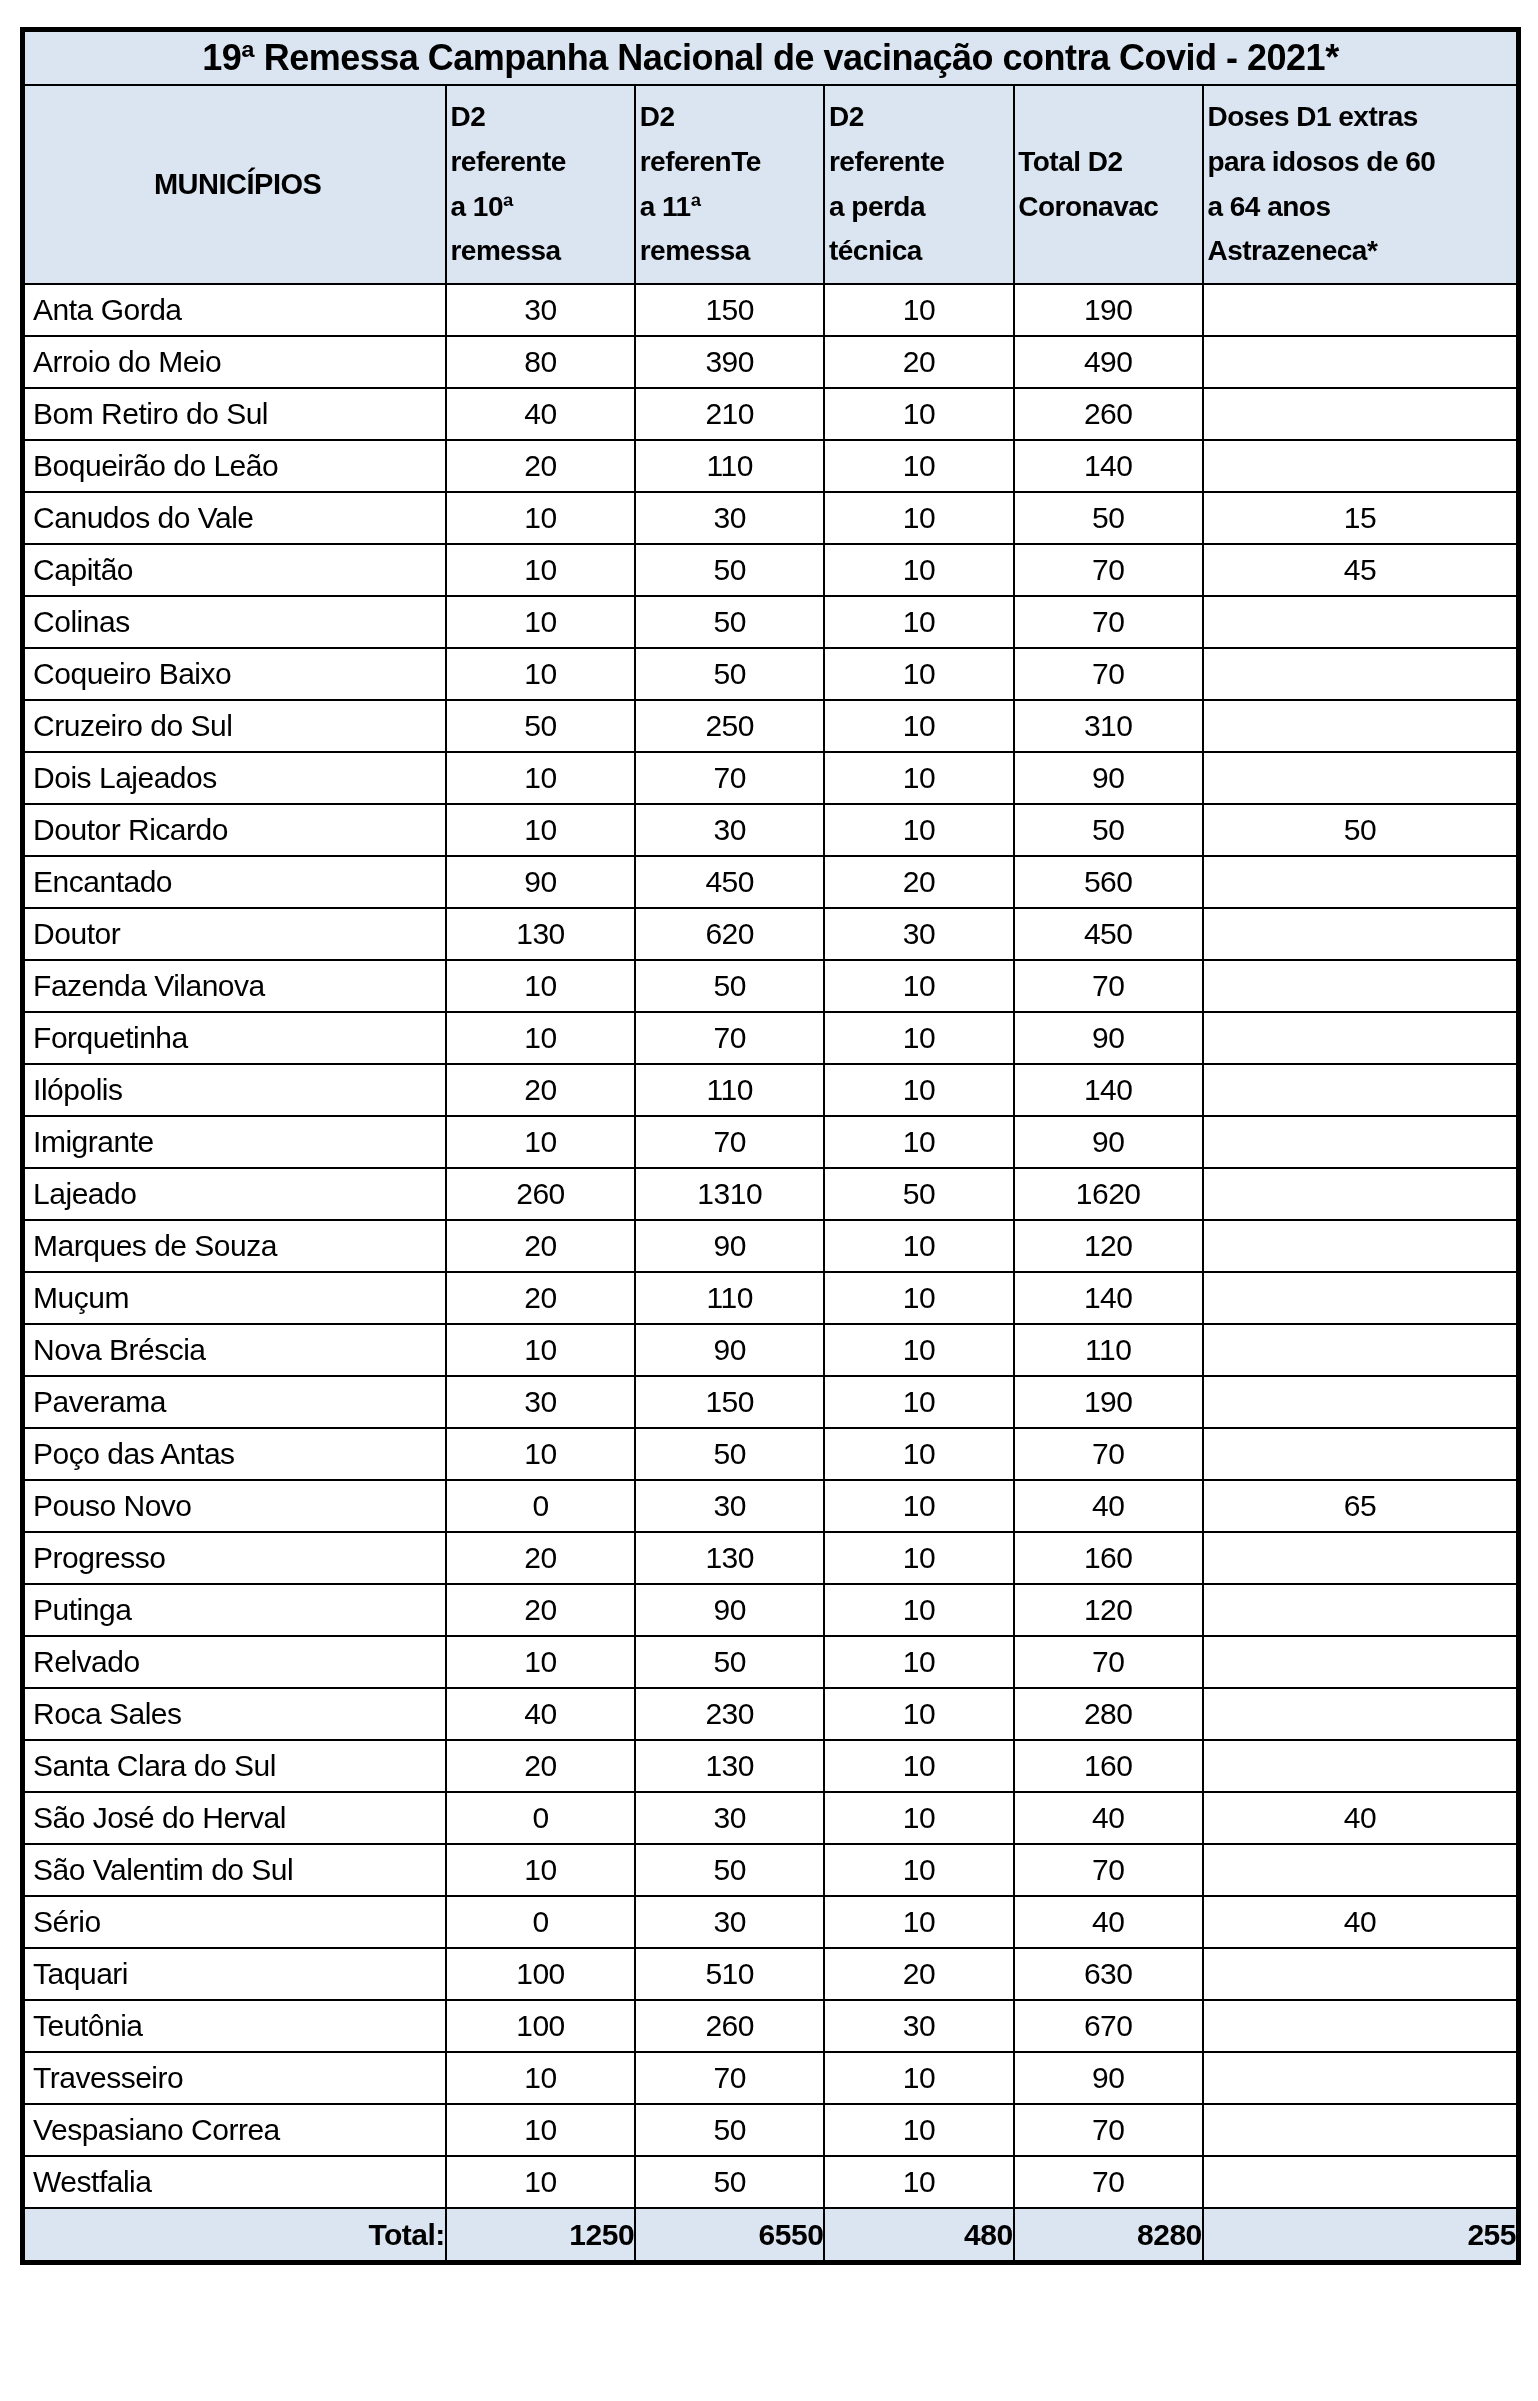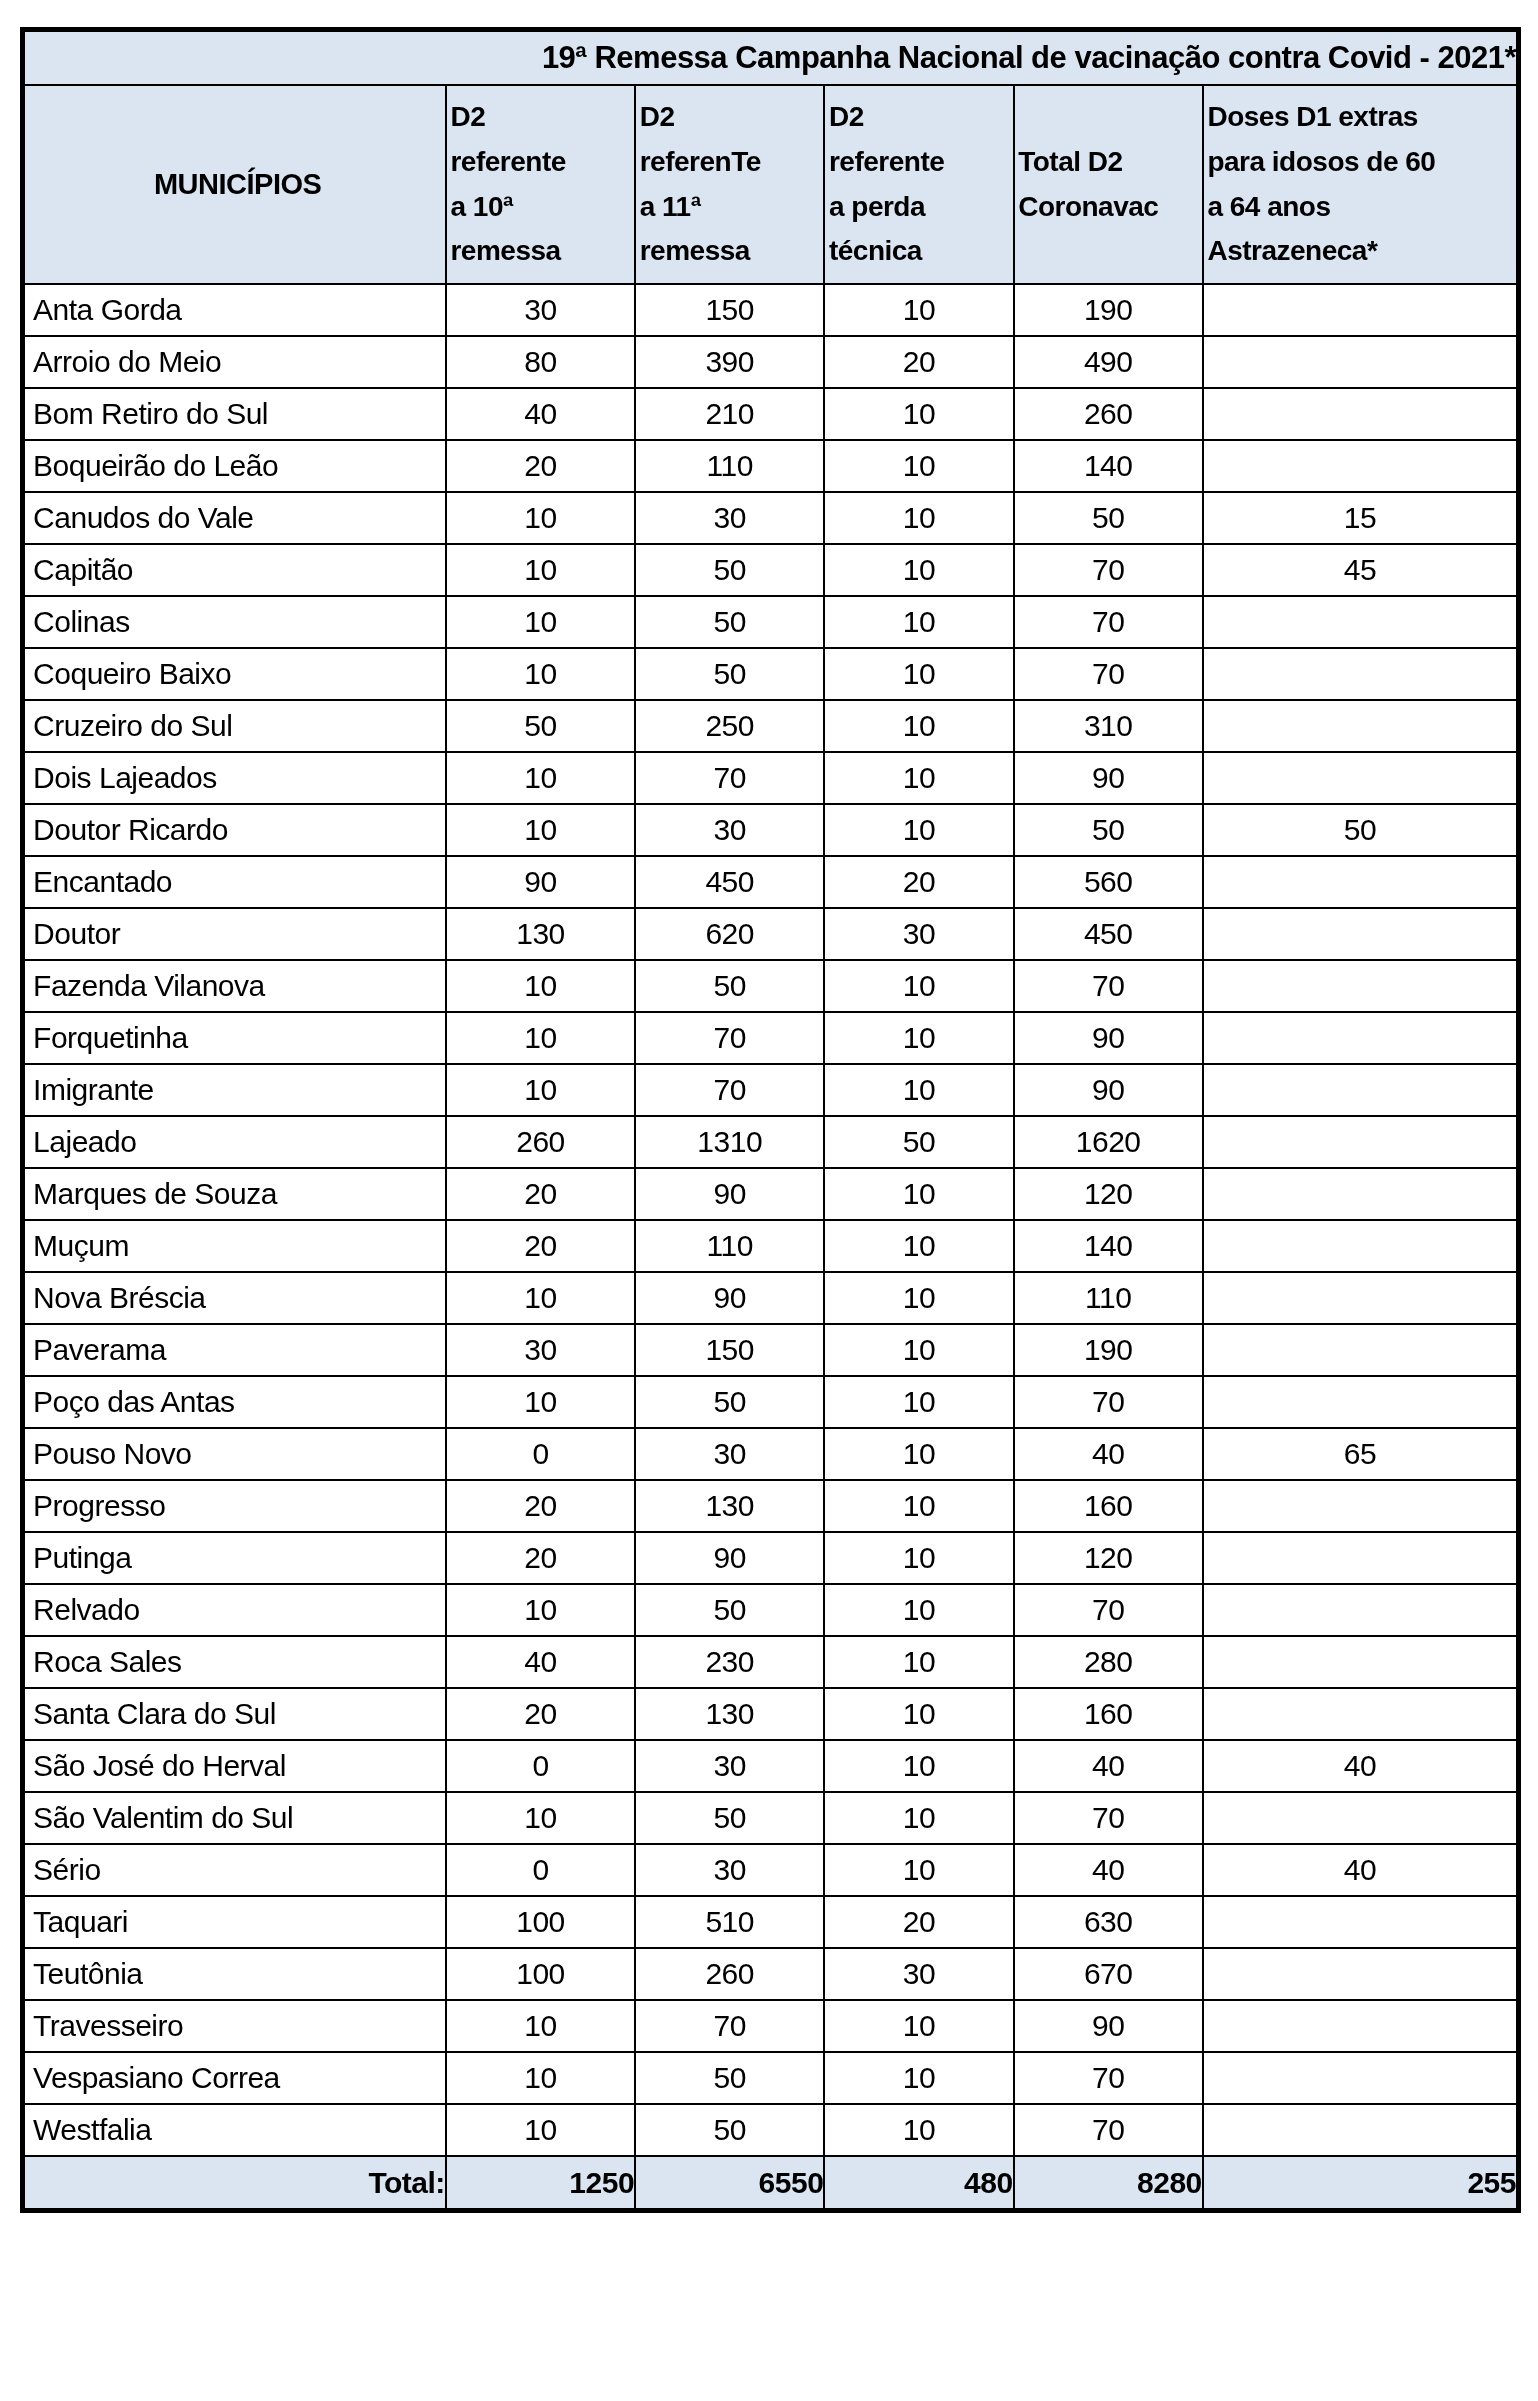--- a/index.html
+++ b/index.html
@@ -35,23 +35,23 @@
   }
   
   col.c-muni{width:28.3%;}
   col.c-num{width:12.65%;}
   col.c-extra{width:21.1%;}
 
   
   th.title-cell{
     background:var(--header-bg);
     height:52px;
-    font-size:31px;
+    font-size:36px;
     font-weight:bold;
-    text-align:right;
+    text-align:center;
     vertical-align:middle;
     padding:0;
   }
   
   tr.head-row th{
     background:var(--header-bg);
     height:197px;
     font-weight:bold;
     font-size:28px;
     line-height:1.6;
@@ -245,20 +245,28 @@
       </tr>
       <tr>
         <td class="muni">Forquetinha</td>
         <td class="num">10</td>
         <td class="num">70</td>
         <td class="num">10</td>
         <td class="num">90</td>
         <td class="num"></td>
       </tr>
       <tr>
+        <td class="muni">Ilópolis</td>
+        <td class="num">20</td>
+        <td class="num">110</td>
+        <td class="num">10</td>
+        <td class="num">140</td>
+        <td class="num"></td>
+      </tr>
+      <tr>
         <td class="muni">Imigrante</td>
         <td class="num">10</td>
         <td class="num">70</td>
         <td class="num">10</td>
         <td class="num">90</td>
         <td class="num"></td>
       </tr>
       <tr>
         <td class="muni">Lajeado</td>
         <td class="num">260</td>

